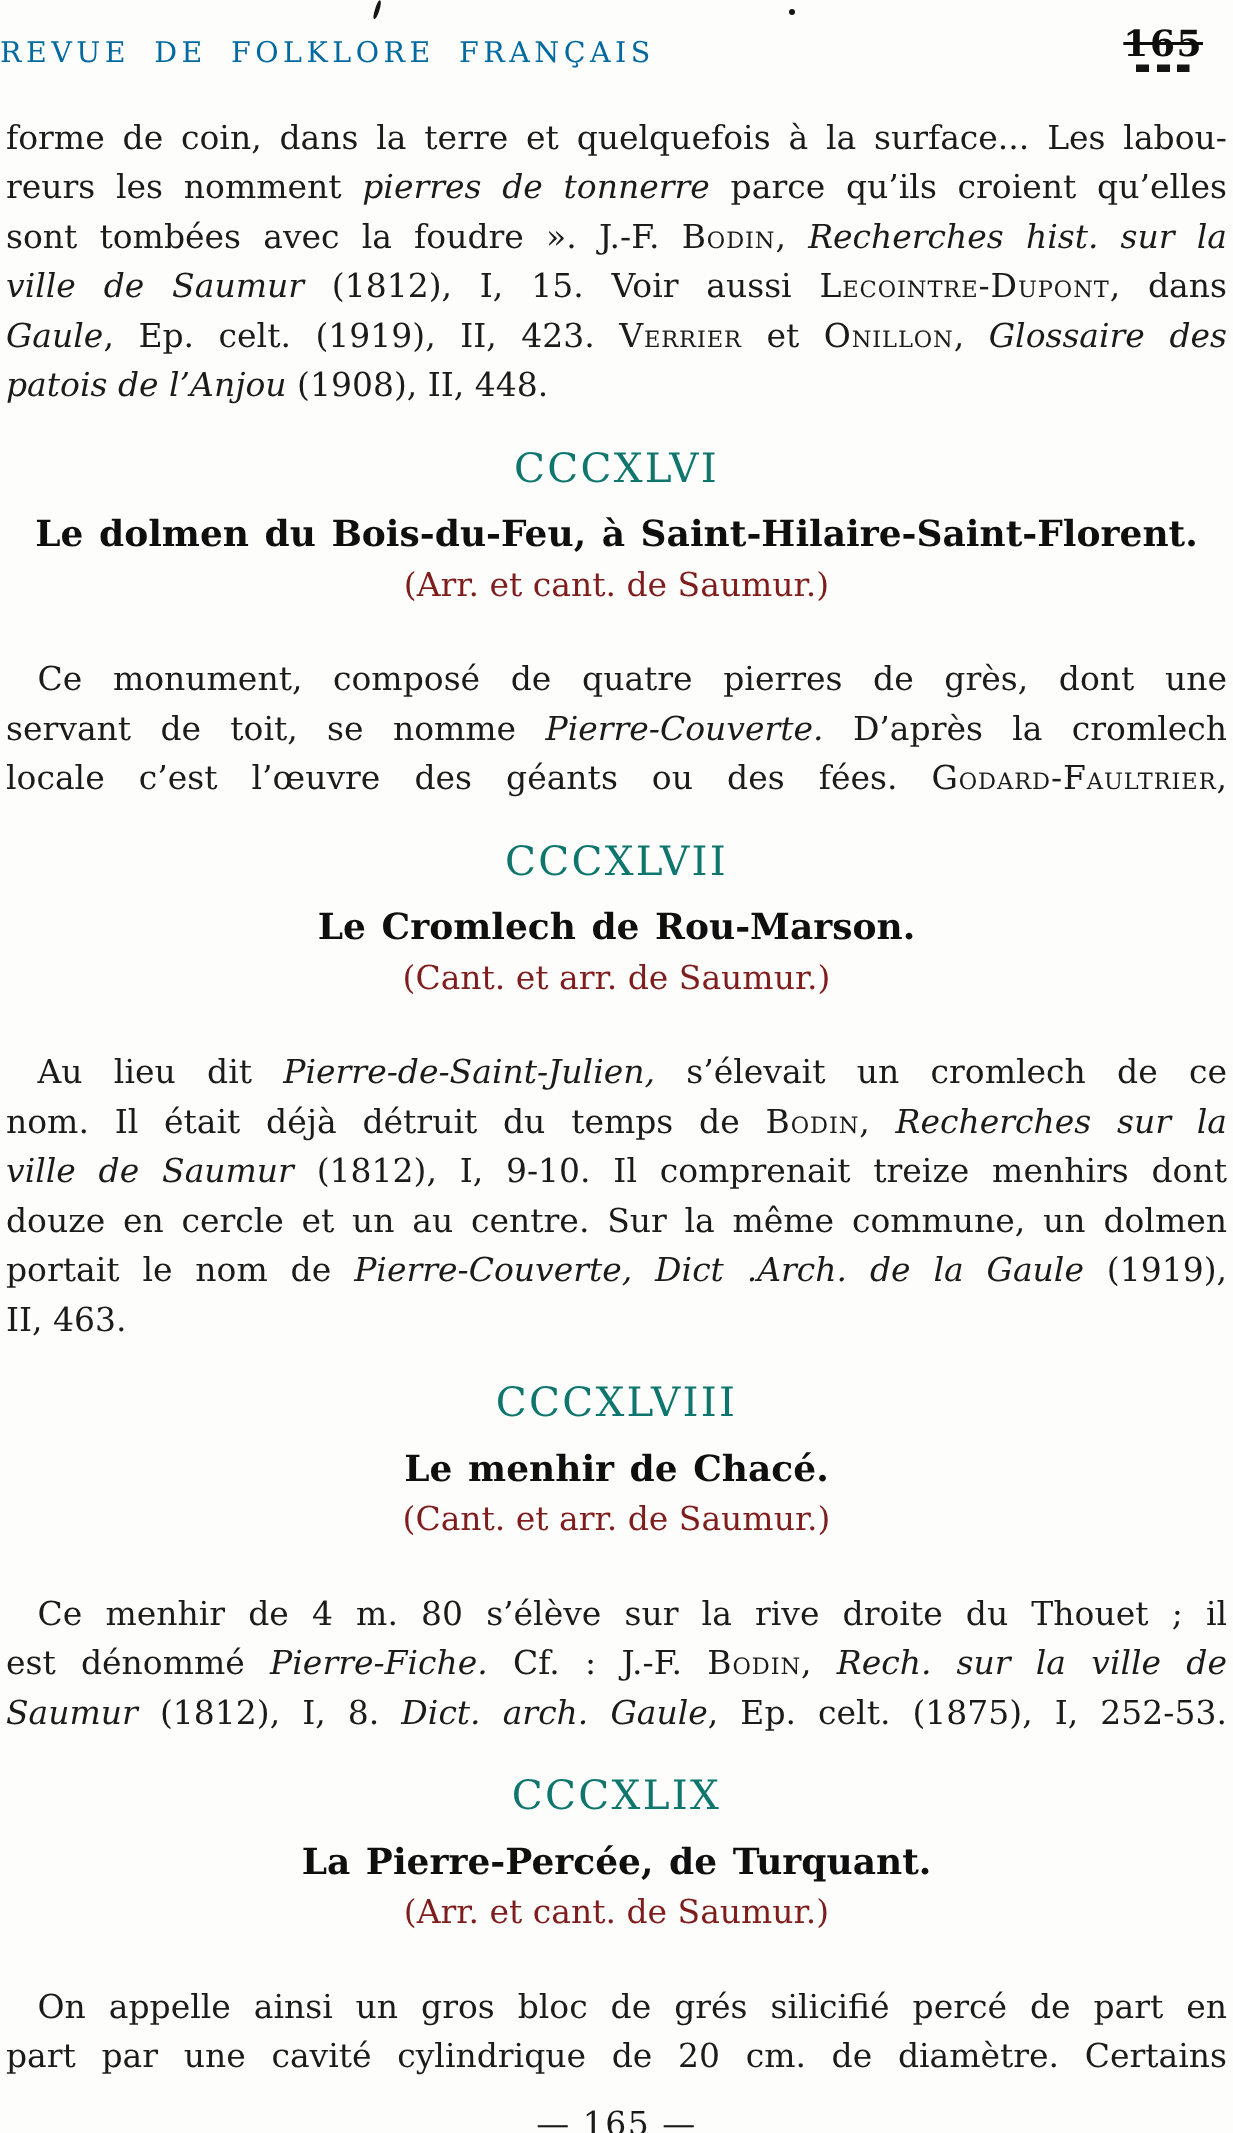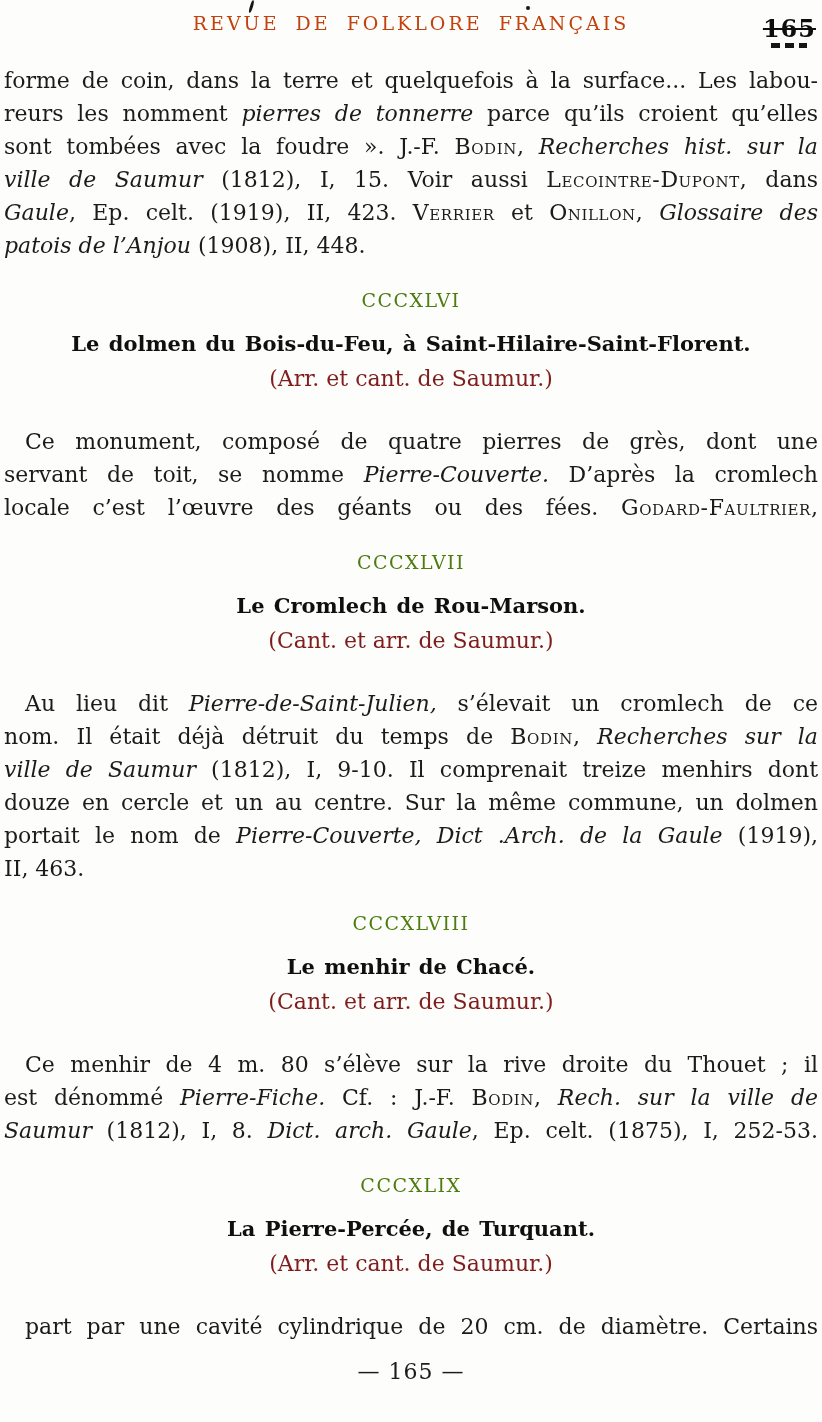--- a/index.html
+++ b/index.html
@@ -7,28 +7,28 @@
     width: 822px; height: 1422px;
     background: #fdfdfb;
     font-family: "DejaVu Serif", serif;
     color: #1b1b1b;
     overflow: hidden;
   }
   .page { position: relative; width: 822px; height: 1422px; }
 
   
   .header {
-    padding-top: 12px;
-    text-align: center;
+    padding-top: 24px;
+    text-align: left;
     font-size: 19px;
     letter-spacing: 3px;
     word-spacing: 7px;
-    color: #c2410c;
+    color: #0369a1;
   }
-  .pagenum-box { position: absolute; top: 16px; right: 6px; text-align: center; }
+  .pagenum-box { position: absolute; top: 16px; right: 20px; text-align: center; }
   .pagenum {
     font-weight: bold; font-size: 24px;
     text-decoration: line-through;
     letter-spacing: 1px;
     color: #0e0e0e;
     display: block; line-height: 26px;
   }
   .pagenum-marks {
     display: block; height: 5px; width: 36px; margin: 1px auto 0;
     background: repeating-linear-gradient(90deg, #151515 0 9px, transparent 9px 14px);
@@ -51,25 +51,25 @@
   .para:first-of-type { margin-top: 10px; }
   .line { text-align: justify; text-align-last: justify; height: 33px; white-space: normal; }
   .line.left { text-align-last: left; }
   .para.indent .line:first-child { text-indent: 21px; }
   .it { font-style: italic; }
   .sc { font-variant: small-caps; letter-spacing: 0.6px; }
 
   
   .entry-number {
     margin-top: 22px; text-align: center;
-    font-size: 19px; letter-spacing: 1.5px; line-height: 33px; color: #4d7c0f;
+    font-size: 27px; letter-spacing: 1.5px; line-height: 33px; color: #0f766e;
   }
   .entry-title {
     margin-top: 10px; text-align: center;
-    font-weight: bold; font-size: 21px; line-height: 33px; color: #0f0f0f;
+    font-weight: bold; font-size: 24px; line-height: 33px; color: #0f0f0f;
     word-spacing: 2px;
   }
   .entry-subtitle {
     margin-top: 2px; text-align: center;
     font-size: 22px; line-height: 33px; color: #7f1d1d;
   }
 
   
   .footer {
     margin-top: 12px; text-align: center;
@@ -129,20 +129,21 @@
   <div class="para indent">
       <div class="line"><span>Ce menhir de 4 m. 80 s’élève sur la rive droite du Thouet ; il</span></div>
       <div class="line"><span>est dénommé </span><span class="it">Pierre-Fiche.</span><span> Cf. : J.-F. </span><span class="sc">Bodin</span><span>, </span><span class="it">Rech. sur la ville de</span></div>
       <div class="line"><span class="it">Saumur</span><span> (1812), I, 8. </span><span class="it">Dict. arch. Gaule</span><span>, Ep. celt. (1875), I, 252-53.</span></div>
     </div>
 
   <div class="entry-number">CCCXLIX</div>
   <div class="entry-title">La Pierre-Percée, de Turquant.</div>
   <div class="entry-subtitle">(Arr. et cant. de Saumur.)</div>
   <div class="para indent">
+      <div class="line"><span>On appelle ainsi un gros bloc de grés silicifié percé de part en</span></div>
       <div class="line"><span>part par une cavité cylindrique de 20 cm. de diamètre. Certains</span></div>
     </div>
 
   <div class="footer">
     <span>— 165 —</span>
   </div>
 
 </div>
 
 </body></html>

